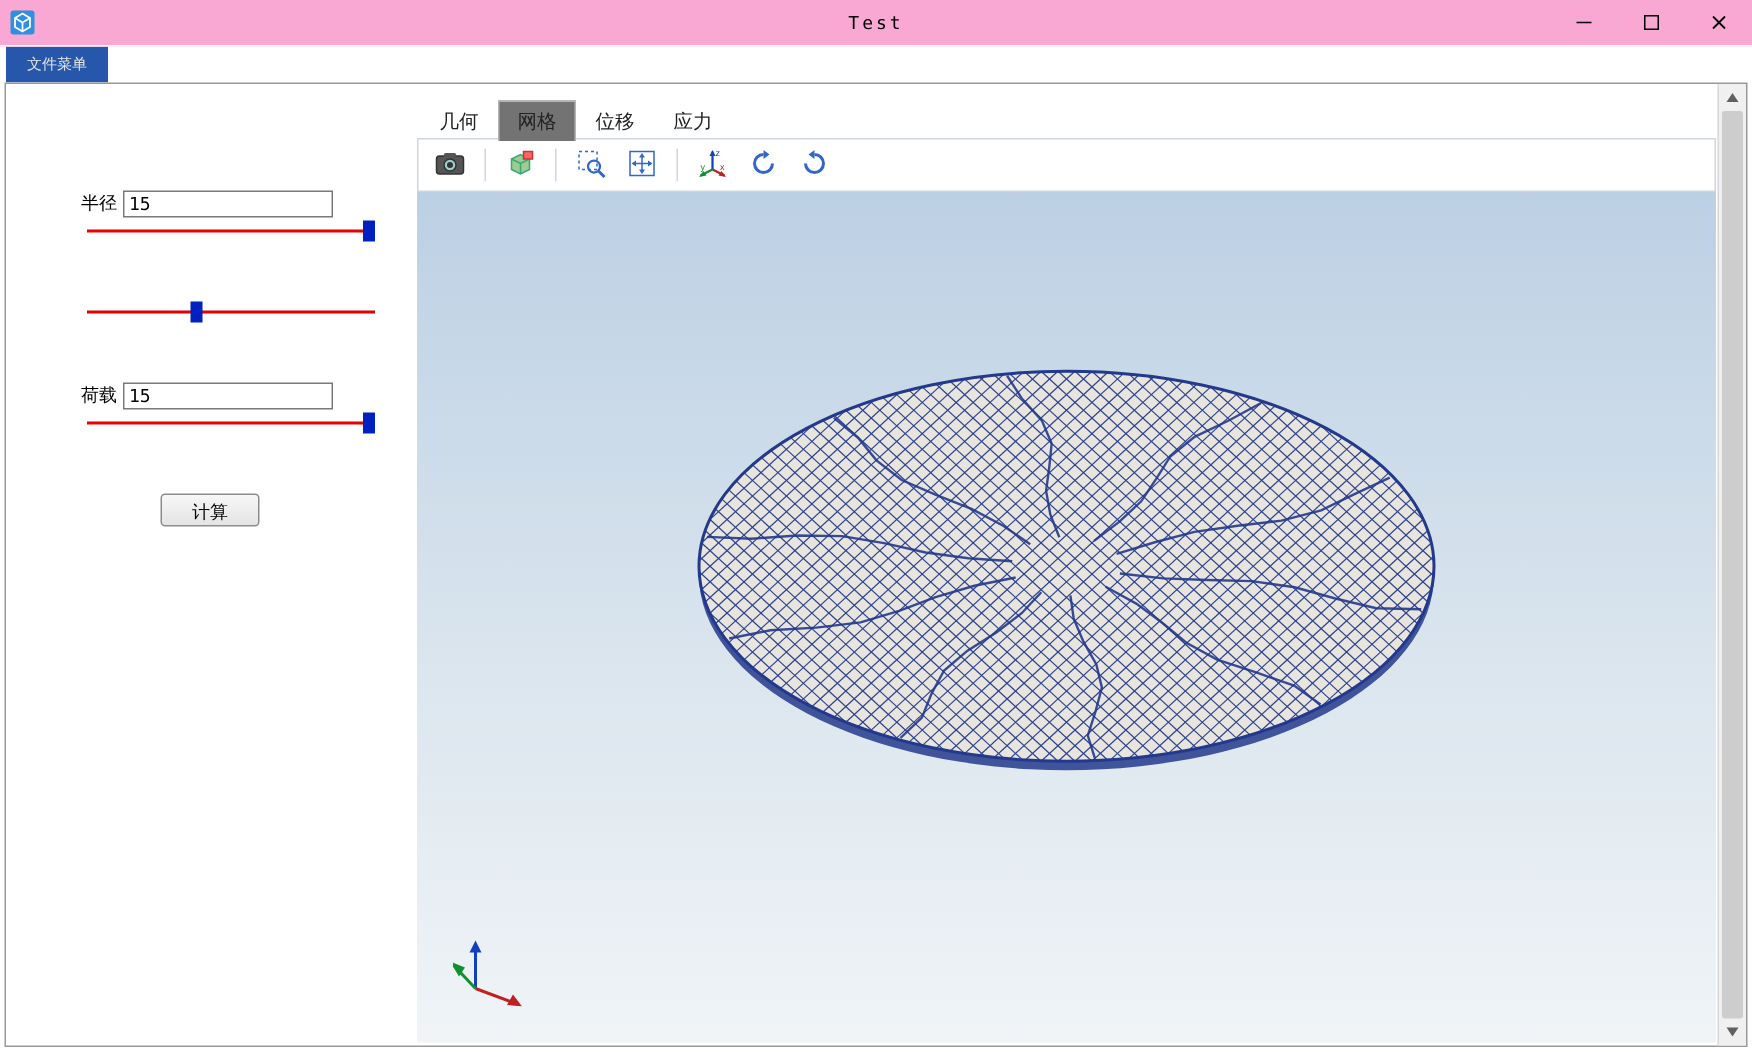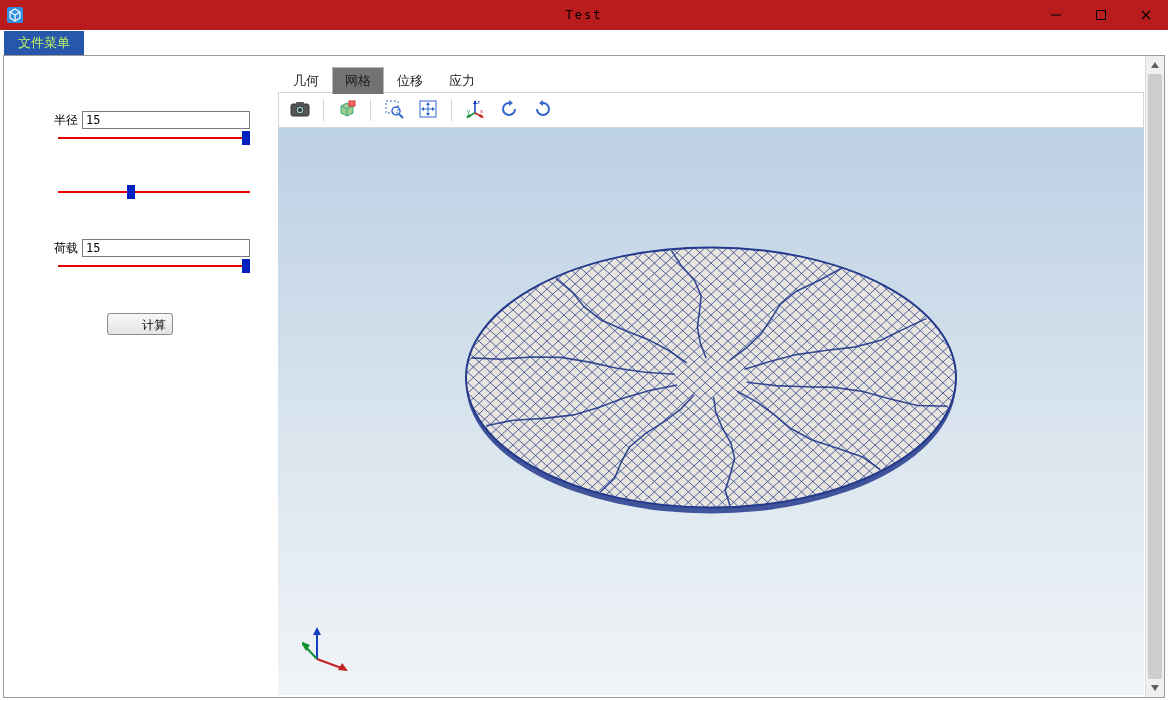--- a/index.html
+++ b/index.html
@@ -4,21 +4,21 @@
 <style>
 html, body {
   margin: 0; padding: 0; width: 1168px; height: 701px;
   font-family: "Microsoft YaHei", "SimSun", Arial, sans-serif;
   font-size: 12px; background: #fff; overflow: hidden;
   color: #000;
 }
 
 
 .titlebar {
-  height: 30px; background: #b91c1c; border-bottom: 1px solid #fff;
+  height: 30px; background: #f9a8d4; border-bottom: 1px solid #fff;
   display: flex; align-items: center; position: relative;
 }
 .titlebar .app-icon {
   width: 18px; height: 18px; margin-left: 6px;
   display:flex; align-items:center; justify-content:center;
 }
 .titlebar .title {
   position:absolute; left:0; right:0; text-align:center;
   font-family: "SimSun", monospace; font-size: 12px; letter-spacing: 2px;
   pointer-events:none;
@@ -30,65 +30,66 @@
   width:45px; height:30px; display:flex; align-items:center; justify-content:center;
   font-size:14px; color:#000;
 }
 
 
 .menubar {
   height: 24px; background: #fff; display:flex; align-items:stretch;
   border-bottom:1px solid #fff;
 }
 .menubar .menu-item {
-  background:#2757aa; color:#bef264; font-size:13px;
+  background:#2757aa; color:#e5e5e5; font-size:10px;
   padding: 0 14px; display:flex; align-items:center;
   margin-left:4px;
 }
 
 
 .outer {
   position:absolute; left:3px; top:55px; right:3px; bottom:3px;
   border:1px solid #999; background:#fff;
 }
 
 
 .content {
   position:absolute; left:0; top:0; right:18px; bottom:0;
   display:flex;
 }
 .left-panel {
   width:272px; padding-top:55px; box-sizing:border-box;
 }
 .param-row {
-  display:flex; align-items:center; margin-bottom:2px;
+  display:flex; align-items:flex-start; margin-bottom:2px;
   padding-left:40px;
+  margin-top:16px;
 }
 .param-row .label {
   width:34px; font-size:12px; text-align:right; margin-right:4px;
 }
 .param-row input.txt {
-  width:168px; height:18px; border:1px solid #7a7a7a;
+  width:140px; height:18px; border:1px solid #7a7a7a;
   font-family: "SimSun", monospace; font-size:12px; padding:0 3px;
   box-sizing:border-box; background:#fff;
 }
 .slider-wrap {
   margin:2px 0 40px 54px; width:192px; position:relative; height:14px;
 }
 .slider-track {
   position:absolute; left:0; right:0; top:6px; height:2px; background:#e60000;
 }
 .slider-thumb {
   position:absolute; top:0; width:8px; height:14px; background:#0020c0;
 }
 .calc-btn {
   display:block; margin:0 auto; width:66px; height:22px;
   background:linear-gradient(#f7f7f7,#e4e4e4);
   border:1px solid #8c8c8c; border-radius:3px;
-  font-size:12px; text-align:right; line-height:20px;
+  font-size:12px; text-align:center; line-height:20px;
 }
 
 
 .main {
   flex:1; position:relative; padding-top:10px;
 }
 .tabbar {
   display:flex; align-items:flex-start; height:26px;
   padding-left:4px;
 }

